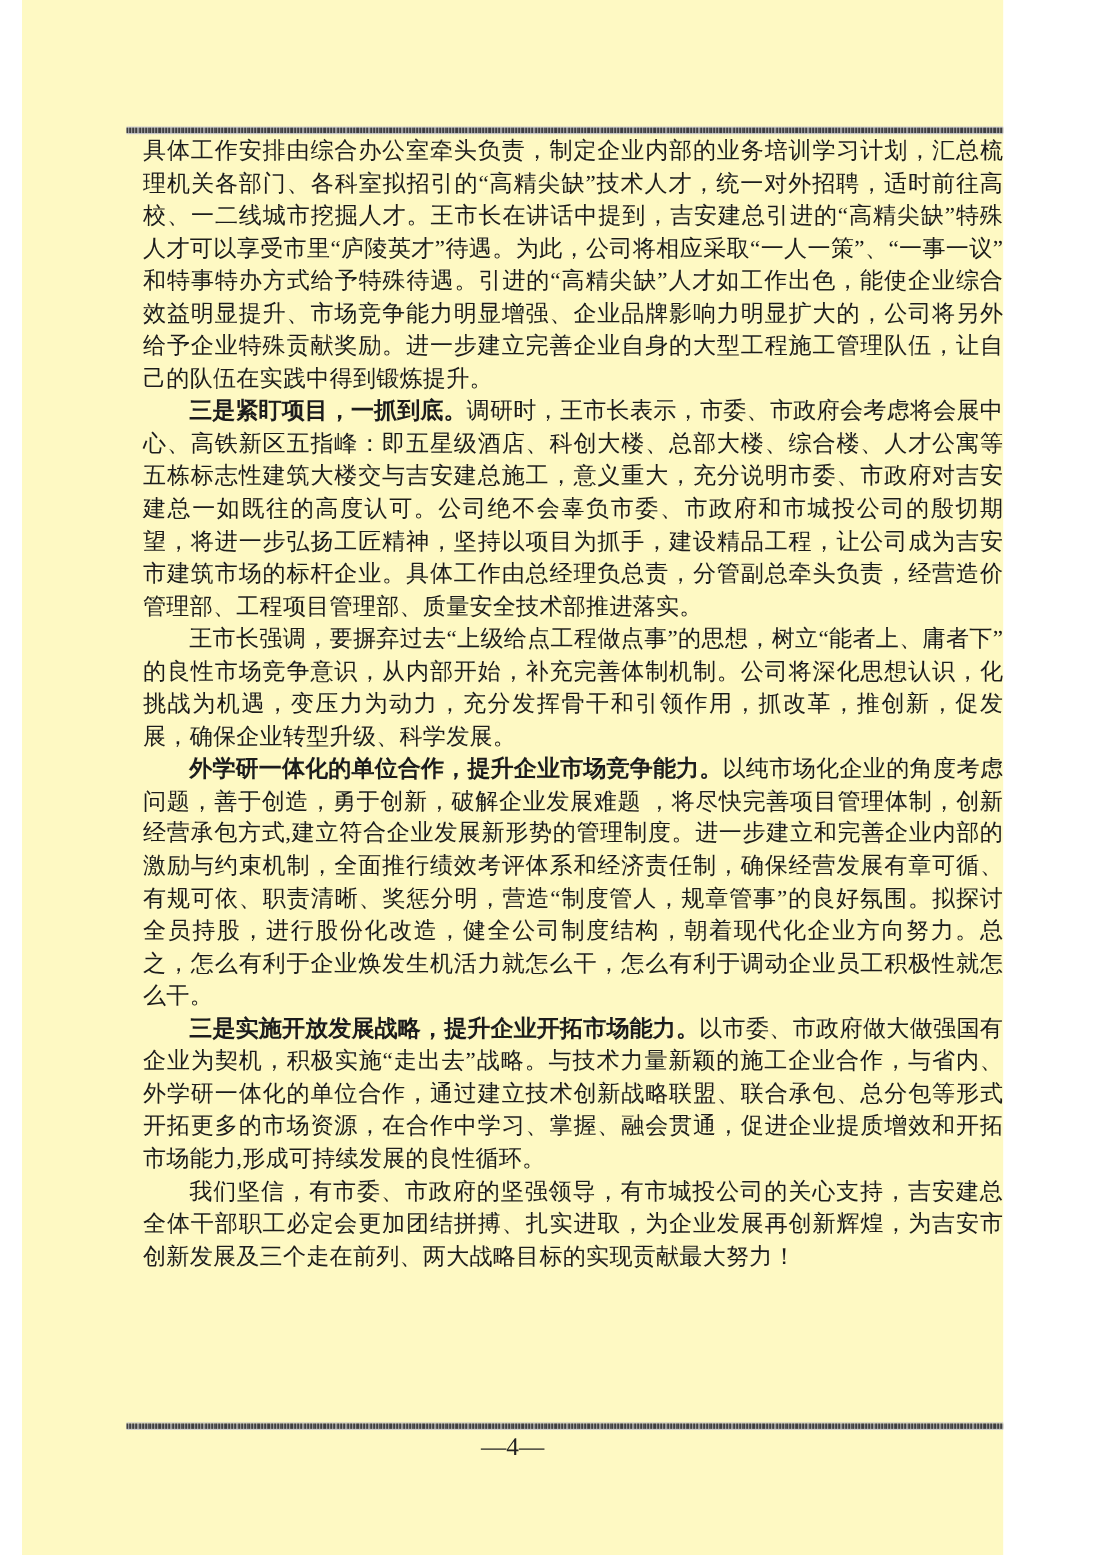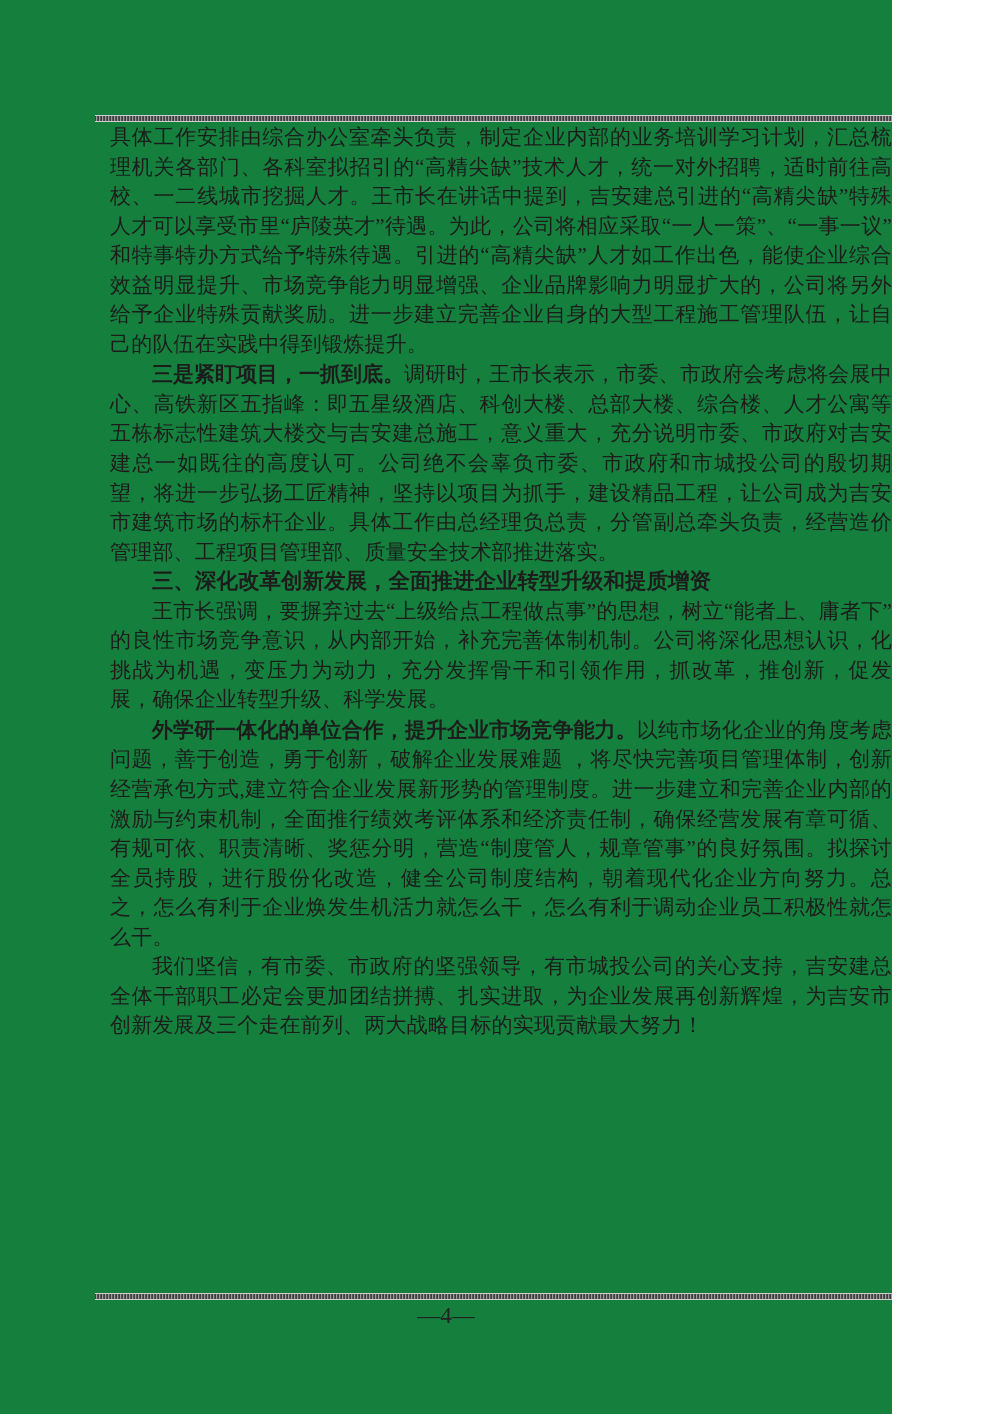--- a/index.html
+++ b/index.html
@@ -1,23 +1,24 @@
 <!DOCTYPE html>
 <html lang="zh"><head>
 <meta charset="utf-8">
 <style>
   html, body { margin: 0; padding: 0; background: #ffffff; }
   .page {
     position: relative;
     width: 892px;
     height: 1414px;
-    background: #15803d;
+    background: #fef9c3;
     font-family: "Liberation Serif", "DejaVu Serif", serif;
     color: #1c1c1c;
     overflow: hidden;
+    margin-left: 20px;
   }
   .rule {
     position: absolute;
     left: 95px;
     width: 812px;
     height: 5px;
     background: repeating-linear-gradient(90deg, #3f3f3f 0 1px, #9a9a9a 1px 2px, #565656 2px 3px);
     box-shadow: 0 1px 0 #cfcfcf, 0 -1px 0 #cfcfcf;
   }
   .rule-top { top: 116px; }
@@ -29,21 +30,21 @@
     width: 782px;
     font-size: 21px;
     line-height: 29.55px;
     text-align: justify;
     text-justify: inter-ideograph;
     letter-spacing: 0.2px;
   }
   .para { margin: 0; }
   .para.indent { text-indent: 2em; }
   .lead {
-    font-family: Liberation Sans, sans-serif;
+    font-family: Liberation Serif, serif;
     font-weight: 700;
     letter-spacing: 0;
   }
   .heading .lead {
     font-size: 21.5px;
   }
   .page-number {
     position: absolute;
     top: 1303px;
     left: 0;
@@ -55,20 +56,20 @@
   }
 </style>
 </head>
 <body>
 
 <div class="page">
   <div class="rule rule-top"></div>
   <div class="content" id="doc-body">
       <p class="para"><span>具体工作安排由综合办公室牵头负责，制定企业内部的业务培训学习计划，汇总梳理机关各部门、各科室拟招引的“高精尖缺”技术人才，统一对外招聘，适时前往高校、一二线城市挖掘人才。王市长在讲话中提到，吉安建总引进的“高精尖缺”特殊人才可以享受市里“庐陵英才”待遇。为此，公司将相应采取“一人一策”、“一事一议”和特事特办方式给予特殊待遇。引进的“高精尖缺”人才如工作出色，能使企业综合效益明显提升、市场竞争能力明显增强、企业品牌影响力明显扩大的，公司将另外给予企业特殊贡献奖励。进一步建立完善企业自身的大型工程施工管理队伍，让自己的队伍在实践中得到锻炼提升。</span></p>
       <p class="para indent"><b class="lead">三是紧盯项目，一抓到底。</b><span>调研时，王市长表示，市委、市政府会考虑将会展中心、高铁新区五指峰：即五星级酒店、科创大楼、总部大楼、综合楼、人才公寓等五栋标志性建筑大楼交与吉安建总施工，意义重大，充分说明市委、市政府对吉安建总一如既往的高度认可。公司绝不会辜负市委、市政府和市城投公司的殷切期望，将进一步弘扬工匠精神，坚持以项目为抓手，建设精品工程，让公司成为吉安市建筑市场的标杆企业。具体工作由总经理负总责，分管副总牵头负责，经营造价管理部、工程项目管理部、质量安全技术部推进落实。</span></p>
-      <p class="para heading indent"><b class="lead">三、深化改革创新发展，全面推进企业转型升级和提质增资</b></p>
       <p class="para indent"><span>王市长强调，要摒弃过去“上级给点工程做点事”的思想，树立“能者上、庸者下”的良性市场竞争意识，从内部开始，补充完善体制机制。公司将深化思想认识，化挑战为机遇，变压力为动力，充分发挥骨干和引领作用，抓改革，推创新，促发展，确保企业转型升级、科学发展。</span></p>
       <p class="para indent"><b class="lead">外学研一体化的单位合作，提升企业市场竞争能力。</b><span>以纯市场化企业的角度考虑问题，善于创造，勇于创新，破解企业发展难题 ，将尽快完善项目管理体制，创新经营承包方式,建立符合企业发展新形势的管理制度。进一步建立和完善企业内部的激励与约束机制，全面推行绩效考评体系和经济责任制，确保经营发展有章可循、有规可依、职责清晰、奖惩分明，营造“制度管人，规章管事”的良好氛围。拟探讨全员持股，进行股份化改造，健全公司制度结构，朝着现代化企业方向努力。总之，怎么有利于企业焕发生机活力就怎么干，怎么有利于调动企业员工积极性就怎么干。</span></p>
+      <p class="para indent"><b class="lead">三是实施开放发展战略，提升企业开拓市场能力。</b><span>以市委、市政府做大做强国有企业为契机，积极实施“走出去”战略。与技术力量新颖的施工企业合作，与省内、外学研一体化的单位合作，通过建立技术创新战略联盟、联合承包、总分包等形式开拓更多的市场资源，在合作中学习、掌握、融会贯通，促进企业提质增效和开拓市场能力,形成可持续发展的良性循环。</span></p>
       <p class="para indent"><span>我们坚信，有市委、市政府的坚强领导，有市城投公司的关心支持，吉安建总全体干部职工必定会更加团结拼搏、扎实进取，为企业发展再创新辉煌，为吉安市创新发展及三个走在前列、两大战略目标的实现贡献最大努力！</span></p>
     </div>
   <div class="rule rule-bottom"></div>
   <div class="page-number">—4—</div>
 </div>
 
 </body></html>

